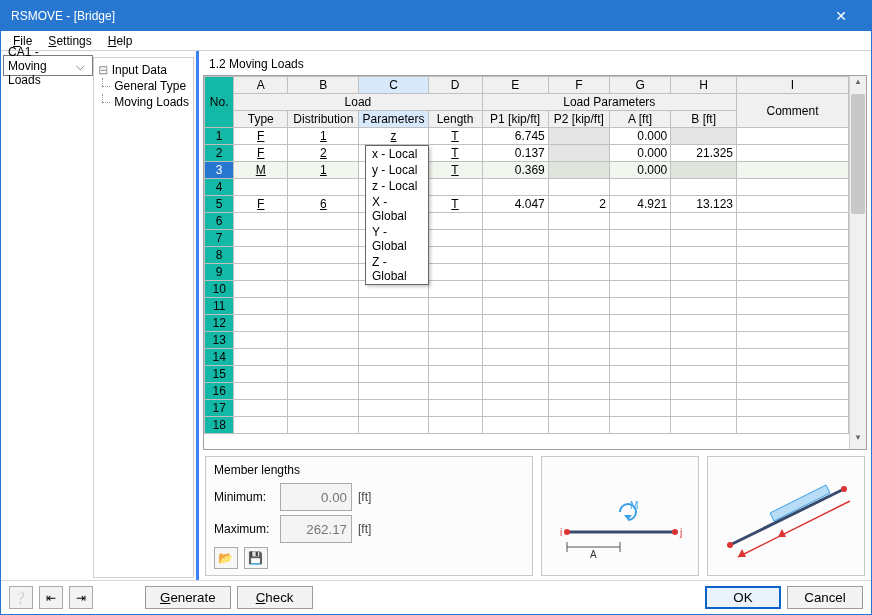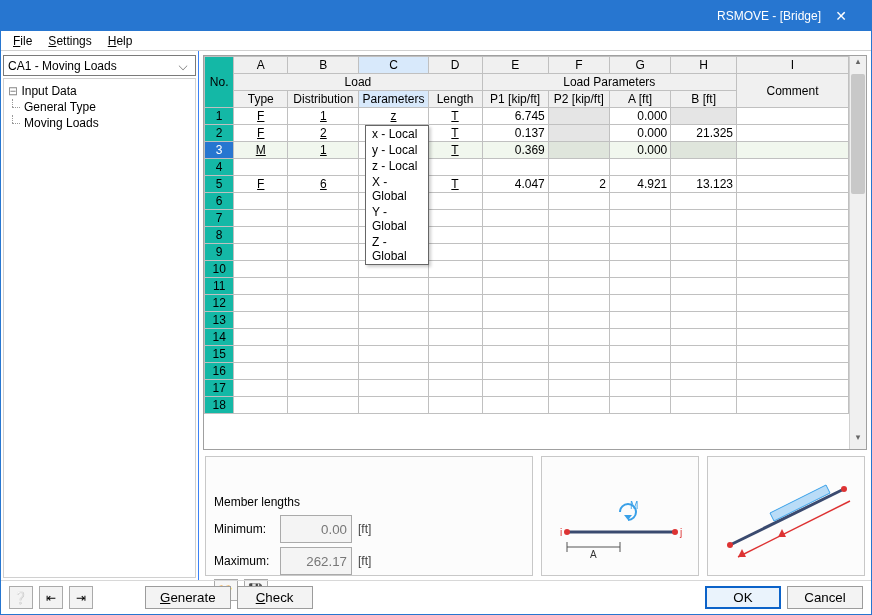--- a/index.html
+++ b/index.html
@@ -1,25 +1,25 @@
 <!DOCTYPE html>
 <html><head>
 <meta charset="utf-8">
 <style>
 * { box-sizing: border-box; margin: 0; padding: 0; }
 body { font-family: "Segoe UI", Tahoma, sans-serif; font-size: 12px; background: #fff; overflow: hidden; }
 .window { width: 872px; height: 615px; border: 1px solid #2776d0; display: flex; flex-direction: column; }
-.titlebar { background: #2776d0; color: #fff; height: 30px; display: flex; align-items: center; padding: 0 10px; text-align: right; }
+.titlebar { background: #2776d0; color: #fff; height: 30px; display: flex; align-items: center; padding: 0 10px; }
 .titlebar .title { flex: 1; font-size: 12px; }
 .titlebar .close { width: 40px; height: 30px; display: flex; align-items: center; justify-content: center; font-size: 14px; cursor: pointer; }
 .menubar { height: 20px; display: flex; align-items: center; padding: 0 6px; gap: 4px; border-bottom: 1px solid #d0d0d0; }
 .menubar .menu-item { padding: 2px 6px; cursor: pointer; }
 .menubar .menu-item span.ul { text-decoration: underline; }
 .content { flex: 1; display: flex; min-height: 0; }
-.sidebar { width: 198px; border-right: 1px solid #3b82f6; display: flex; flex-direction: column; padding: 4px 2px 2px 2px; }
+.sidebar { width: 198px; border-right: 3px solid #3b82f6; display: flex; flex-direction: row; padding: 4px 2px 2px 2px; }
 .combo { height: 21px; border: 1px solid #7a7a7a; display: flex; align-items: center; padding: 0 4px; background: #fff; }
 .combo .txt { flex: 1; }
 .combo .chev { width: 16px; text-align: center; color: #555; }
 .tree { flex: 1; border: 1px solid #d0d0d0; margin-top: 2px; background: #fff; padding: 4px 2px; }
 .tree-item { padding: 1px 2px; white-space: nowrap; }
 .tree-root::before { content: "⊟ "; color: #888; }
 .tree-child { padding-left: 18px; position: relative; }
 .tree-child::before { content: ""; position: absolute; left: 6px; top: 0; bottom: 50%; border-left: 1px dotted #999; }
 .tree-child::after { content: ""; position: absolute; left: 6px; top: 50%; width: 8px; border-top: 1px dotted #999; }
 .tree-child.last::before { bottom: 50%; }
@@ -44,21 +44,21 @@
 .spreadsheet td.active .dd-btn { position: absolute; right: 1px; top: 1px; width: 14px; height: 14px; background: #e8e8e8; border: 1px solid #999; font-size: 8px; line-height: 12px; text-align: center; }
 .dropdown { position: absolute; background: #fff; border: 1px solid #666; box-shadow: 2px 2px 3px rgba(0,0,0,0.2); z-index: 10; }
 .dropdown .opt { padding: 1px 8px 1px 6px; cursor: pointer; }
 .vscroll-track { width: 17px; background: #f0f0f0; border-left: 1px solid #d0d0d0; position: relative; }
 .vscroll-thumb { position: absolute; left: 1px; right: 1px; top: 18px; height: 120px; background: #c8c8c8; border-radius: 2px; }
 .vscroll-arrow { position:absolute; left:0; right:0; height:17px; text-align:center; font-size:9px; color:#666;}
 .vscroll-arrow.up{top:0;} .vscroll-arrow.down{bottom:0;}
 .lower { display: flex; gap: 8px; padding: 6px 2px 2px 2px; height: 128px; }
 .panel { border: 1px solid #c8c8c8; background: #fcfcfc; }
 .lengths-panel { flex: 1; padding: 6px 8px; display: flex; flex-direction:column; }
-.lengths-panel .ptitle { margin-bottom:6px;margin-top:32px; }
+.lengths-panel .ptitle { margin-bottom:6px; }
 .lenrow { display:flex; align-items:center; margin-bottom:4px; gap:6px;}
 .lenrow label{ width:60px;}
 .lenrow input{ width:72px; text-align:right; height:28px; border:1px solid #aaa; background:#f4f4f4; padding:0 4px; color:#777;}
 .lenrow .unit{ color:#444;}
 .iconbtns { margin-top:auto; display:flex; gap:6px; }
 .iconbtn { width:24px; height:22px; border:1px solid #aaa; background:#f7f7f7; display:flex; align-items:center; justify-content:center; cursor:pointer; font-size:12px;}
 .diagram { width:158px; position:relative; }
 .footer { height: 34px; display:flex; align-items:center; padding: 0 8px; border-top:1px solid #d8d8d8; gap:6px; }
 .footer .spacer{flex:1;}
 .btn { height:23px; padding:0 14px; border:1px solid #9c9c9c; background:#f3f3f3; cursor:pointer; min-width:76px; }
@@ -87,20 +87,21 @@
         <span class="txt">CA1 - Moving Loads</span>
         <span class="chev">⌵</span>
       </div>
       <div class="tree">
         <div class="tree-item tree-root">Input Data</div>
         <div class="tree-item tree-child">General Type</div>
         <div class="tree-item tree-child last">Moving Loads</div>
       </div>
     </div>
     <div class="main">
+      <div class="main-title">1.2 Moving Loads</div>
       <div class="grid-wrap">
         <div class="grid-scroll">
         <table class="spreadsheet" id="sheet">
           <colgroup>
             <col class="col-no">
                 <col class="col-a">
                 <col class="col-b">
                 <col class="col-c">
                 <col class="col-d">
                 <col class="col-e">

